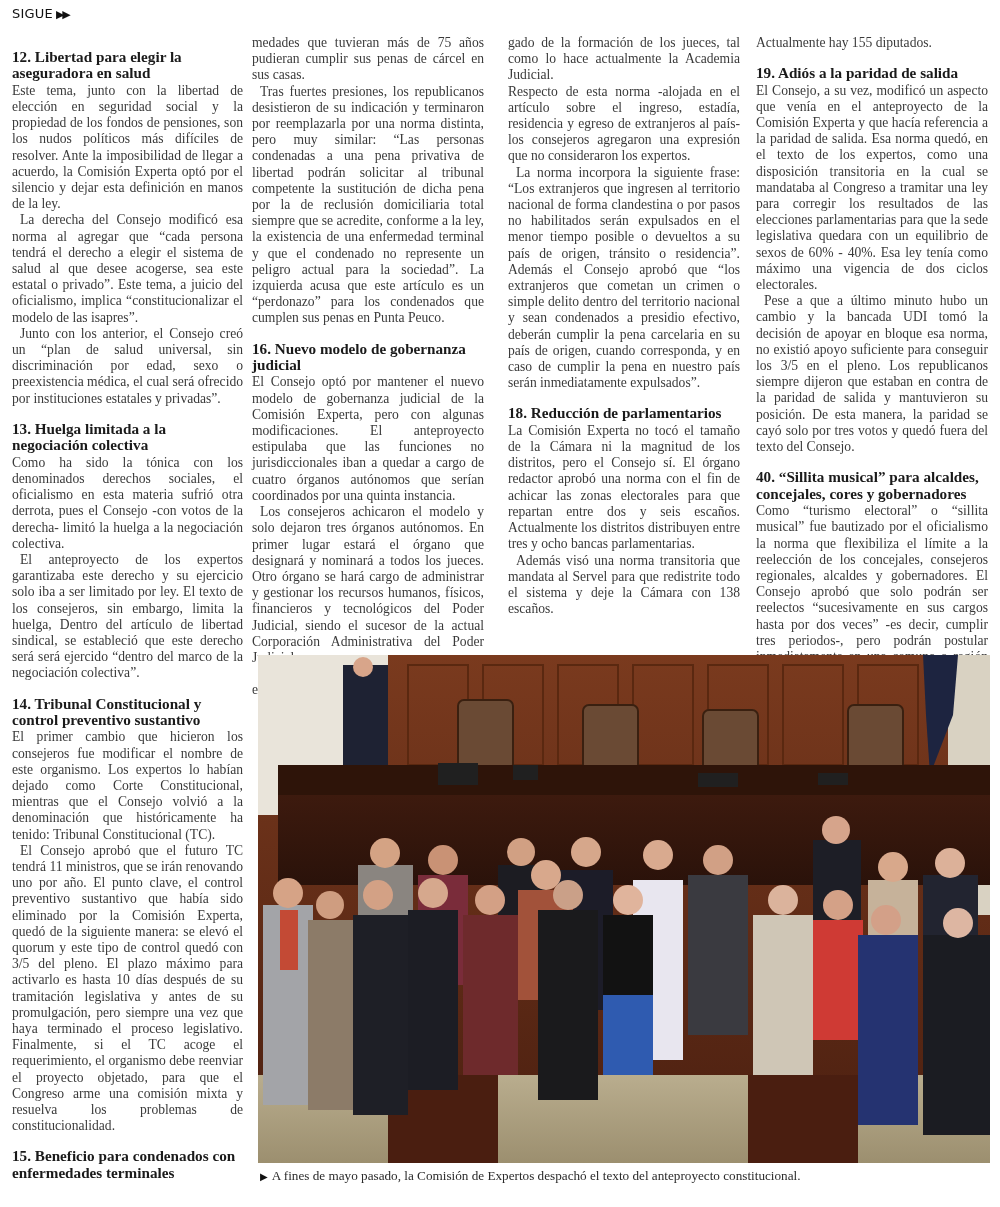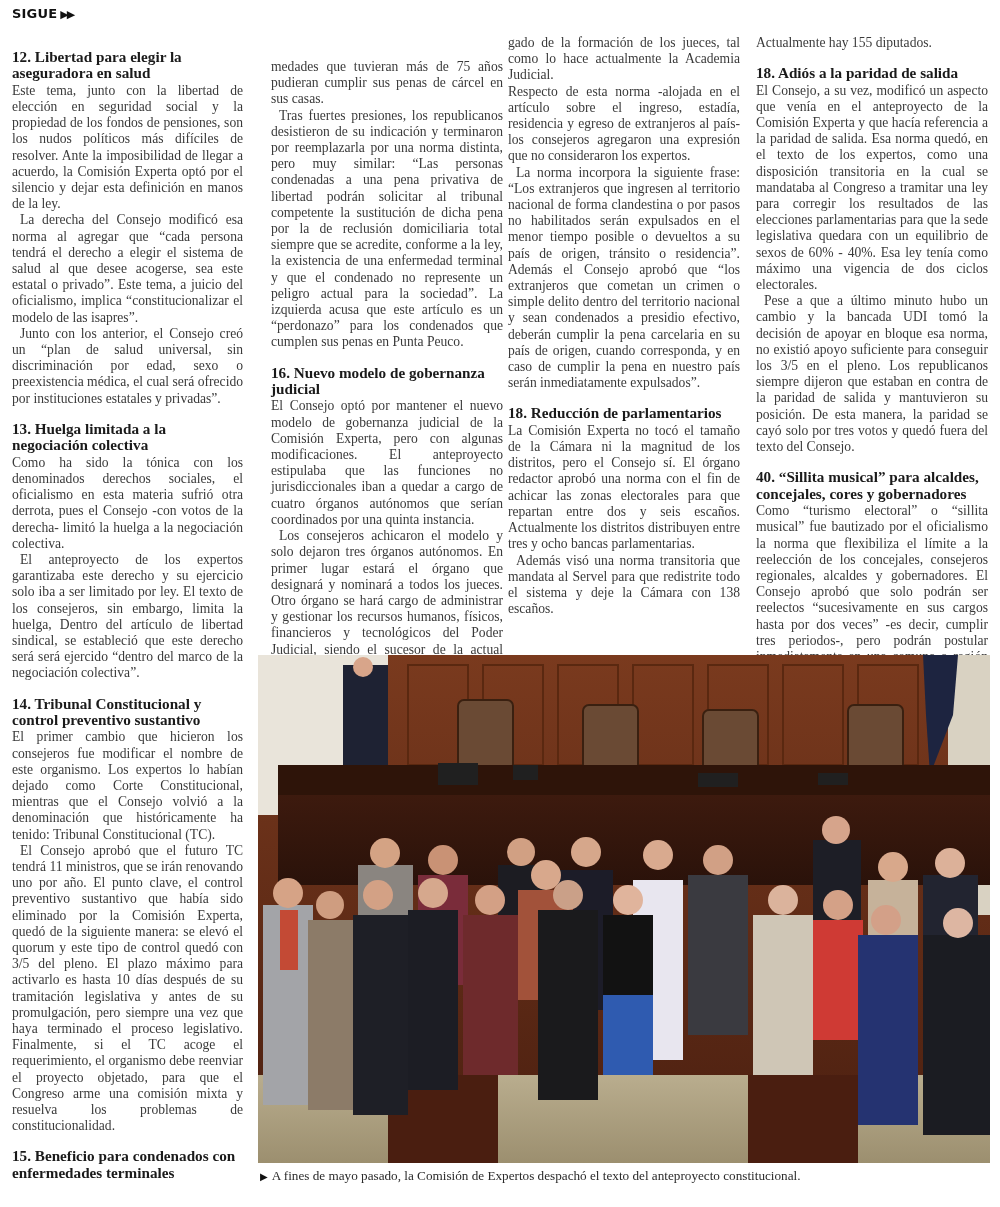--- a/index.html
+++ b/index.html
@@ -1,25 +1,25 @@
 <!DOCTYPE html>
 <html><head>
 <meta charset="utf-8">
 <style>
   html, body { margin: 0; padding: 0; background: #ffffff; }
   body { width: 1000px; height: 1207px; position: relative; overflow: hidden; color: #2a2a2a; }
   .page { position: absolute; left: 0; top: 0; width: 1000px; height: 1207px; }
-  .sigue { position: absolute; left: 12px; top: 6px; font-family: "DejaVu Sans", sans-serif; font-weight: bold; font-size: 13px; letter-spacing: 0.2px; color: #111; }
+  .sigue { position: absolute; left: 12px; top: 6px; font-family: "DejaVu Sans", sans-serif; font-weight: normal; font-size: 13px; letter-spacing: 0.2px; color: #111; }
   .sigue .arrows { font-size: 11px; margin-left: 3px; letter-spacing: -2px; }
   .col { position: absolute; font-family: "Liberation Serif", serif; font-size: 13.6px; line-height: 16.2px; color: #3a3a3a; }
   .col p { margin: 0; text-align: justify; text-align-last: left; hyphens: manual; }
   .col p.ind { text-indent: 8px; }
   .col h3 { margin: 14px 0 1px 0; font-family: "Liberation Serif", serif; font-weight: bold; font-size: 15.2px; line-height: 16.4px; color: #1a1a1a; }
   .c1 { left: 12px; top: 35px; width: 231px; }
-  .c2 { left: 271px; top: 35px; width: 232px; margin-top: 24px; }
+  .c2 { left: 252px; top: 35px; width: 232px; }
   .c3 { left: 508px; top: 35px; width: 232px; }
   .c4 { left: 756px; top: 35px; width: 232px; }
   .endmark { display: inline-block; width: 10px; height: 10px; border-radius: 50%; background: #111; vertical-align: -1px; margin-left: 3px; }
   .photo { position: absolute; left: 258px; top: 655px; width: 732px; height: 508px; overflow: hidden; background: #5a2d1a; }
   .caption { position: absolute; left: 260px; top: 1168px; font-family: "Liberation Serif", serif; font-size: 13.2px; color: #2a2a2a; text-align: center; }
   .caption .tri { font-size: 10px; margin-right: 4px; color: #111; }
 </style>
 </head>
 <body>
 
@@ -57,21 +57,21 @@
     <p>gado de la formación de los jueces, tal como lo hace actualmente la Academia Judicial.</p>
     <p>Respecto de esta norma -alojada en el artículo sobre el ingreso, estadía, residencia y egreso de extranjeros al país- los consejeros agregaron una expresión que no consideraron los expertos.</p>
     <p class="ind">La norma incorpora la siguiente frase: “Los extranjeros que ingresen al territorio nacional de forma clandestina o por pasos no habilitados serán expulsados en el menor tiempo posible o devueltos a su país de origen, tránsito o residencia”. Además el Consejo aprobó que “los extranjeros que cometan un crimen o simple delito dentro del territorio nacional y sean condenados a presidio efectivo, deberán cumplir la pena carcelaria en su país de origen, cuando corresponda, y en caso de cumplir la pena en nuestro país serán inmediatamente expulsados”.</p>
     <h3>18. Reducción de parlamentarios</h3>
     <p>La Comisión Experta no tocó el tamaño de la Cámara ni la magnitud de los distritos, pero el Consejo sí. El órgano redactor aprobó una norma con el fin de achicar las zonas electorales para que repartan entre dos y seis escaños. Actualmente los distritos distribuyen entre tres y ocho bancas parlamentarias.</p>
     <p class="ind">Además visó una norma transitoria que mandata al Servel para que redistrite todo el sistema y deje la Cámara con 138 escaños.</p>
   </div>
 
   <div class="col c4">
     <p>Actualmente hay 155 diputados.</p>
-    <h3>18. Adiós a la paridad de salida</h3>
+    <h3>19. Adiós a la paridad de salida</h3>
     <p>El Consejo, a su vez, modificó un aspecto que venía en el anteproyecto de la Comisión Experta y que hacía referencia a la paridad de salida. Esa norma quedó, en el texto de los expertos, como una disposición transitoria en la cual se mandataba al Congreso a tramitar una ley para corregir los resultados de las elecciones parlamentarias para que la sede legislativa quedara con un equilibrio de sexos de 60% - 40%. Esa ley tenía como máximo una vigencia de dos ciclos electorales.</p>
     <p class="ind">Pese a que a último minuto hubo un cambio y la bancada UDI tomó la decisión de apoyar en bloque esa norma, no existió apoyo suficiente para conseguir los 3/5 en el pleno. Los republicanos siempre dijeron que estaban en contra de la paridad de salida y mantuvieron su posición. De esta manera, la paridad se cayó solo por tres votos y quedó fuera del texto del Consejo.</p>
     <h3>40. “Sillita musical” para alcaldes, concejales, cores y gobernadores</h3>
     <p><span>Como “turismo electoral” o “sillita musical” fue bautizado por el oficialismo la norma que flexibiliza el límite a la reelección de los concejales, consejeros regionales, alcaldes y gobernadores. El Consejo aprobó que solo podrán ser reelectos “sucesivamente en sus cargos hasta por dos veces” -es decir, cumplir tres periodos-, pero podrán postular inmediatamente en una comuna o región distinta respecto a la que ya cumplieron su ciclo de tres mandatos.</span><span class="endmark"></span></p>
   </div>
 
   <div class="photo">
     <svg width="732" height="508" viewBox="0 0 732 508" xmlns="http://www.w3.org/2000/svg">
       <defs>
         <linearGradient id="wood" x1="0" y1="0" x2="0" y2="1">

